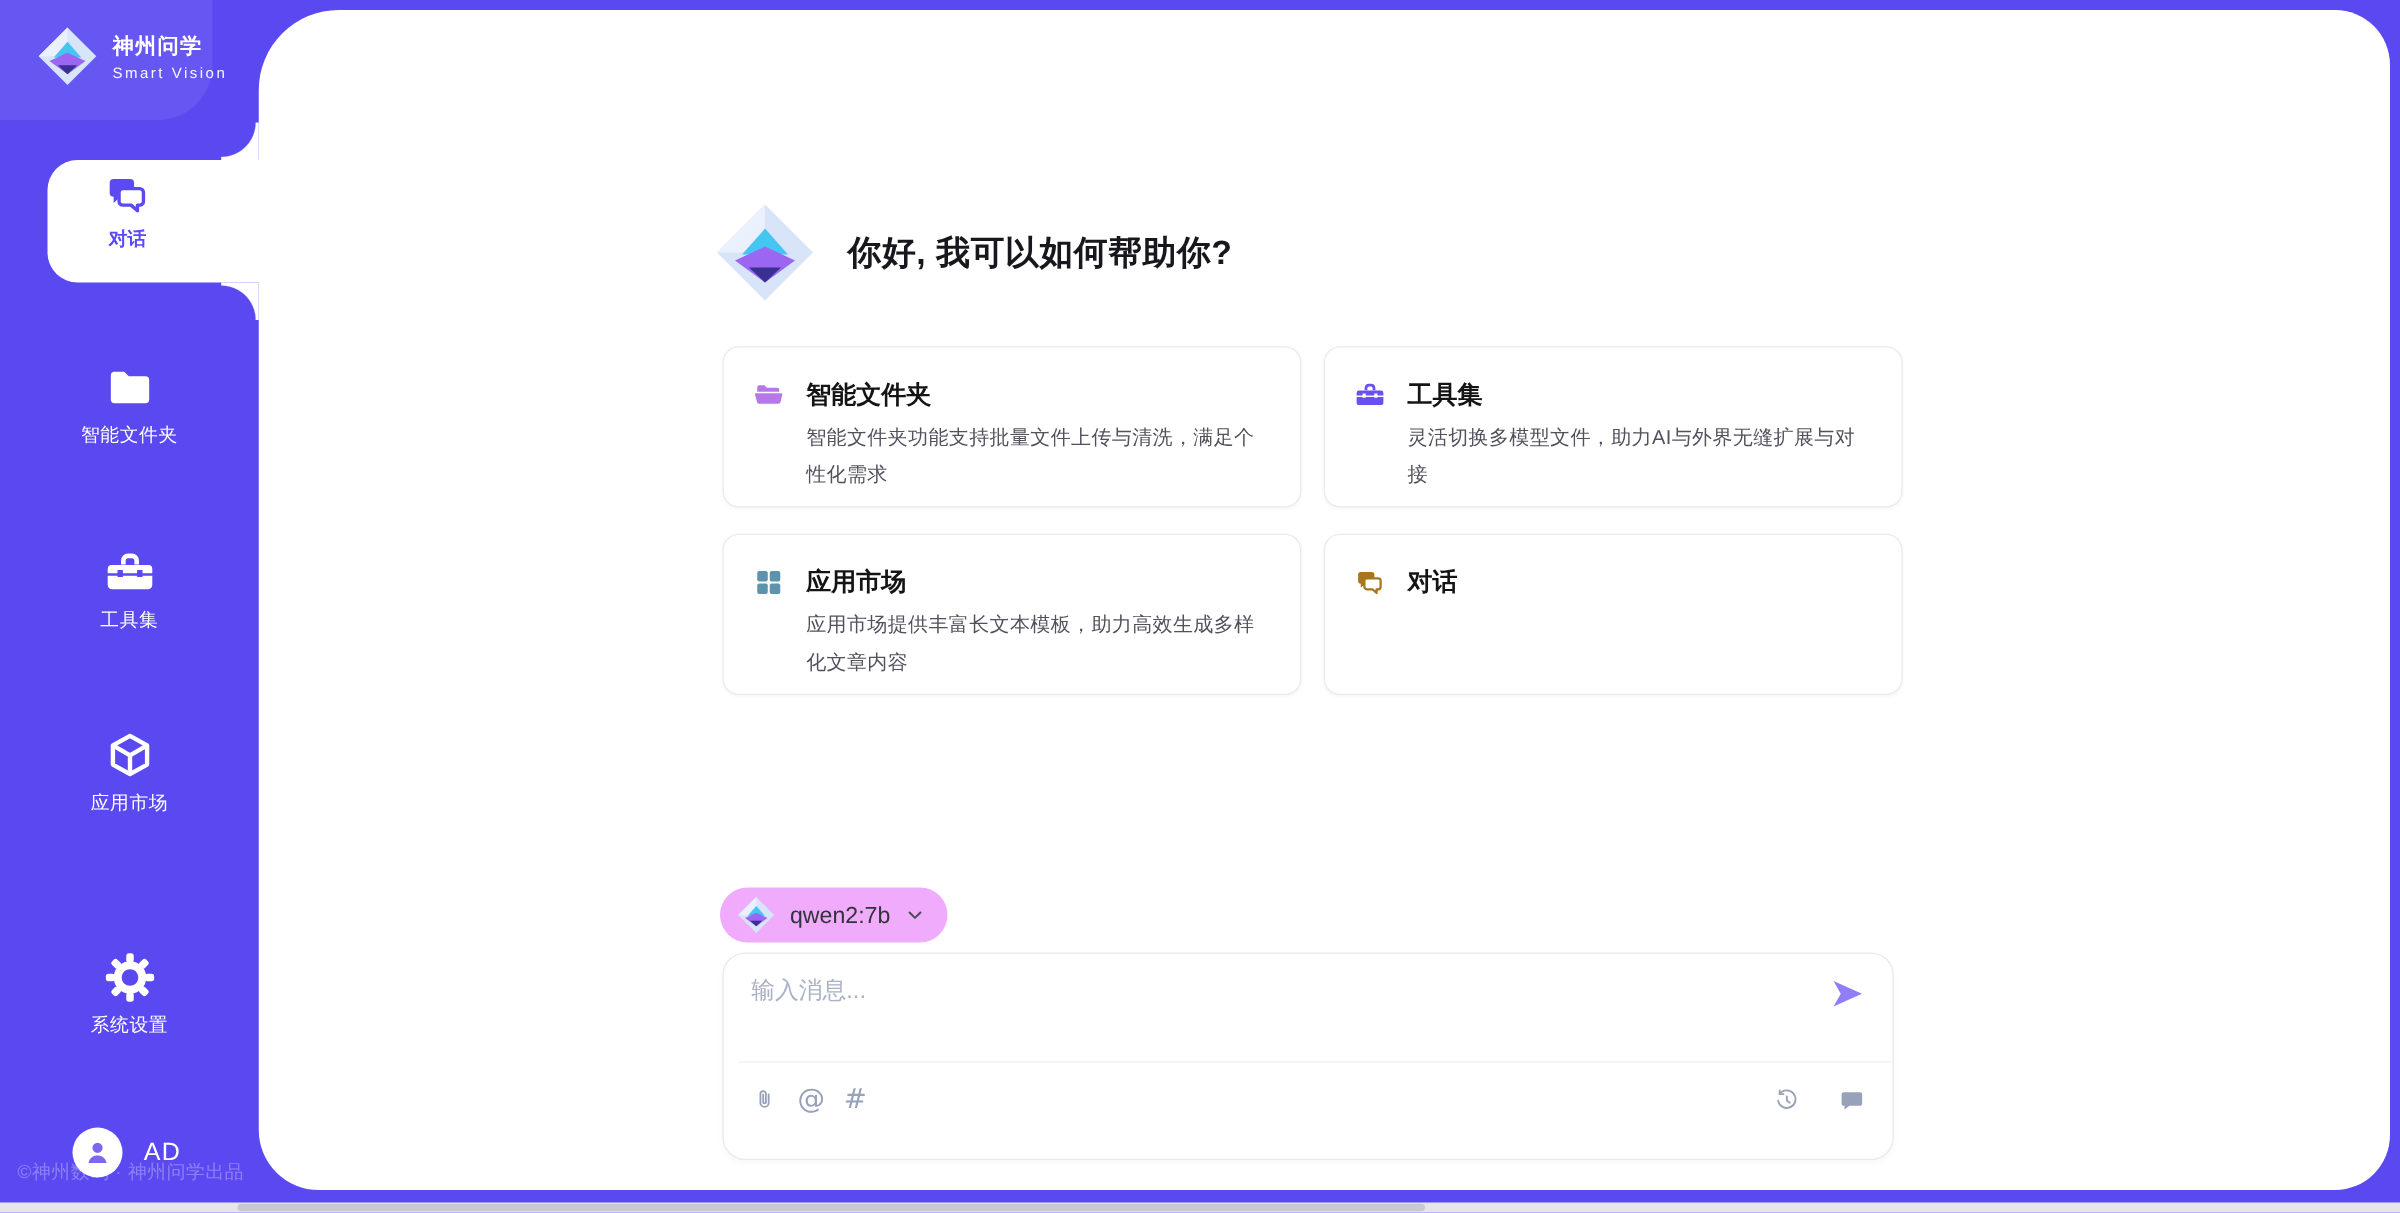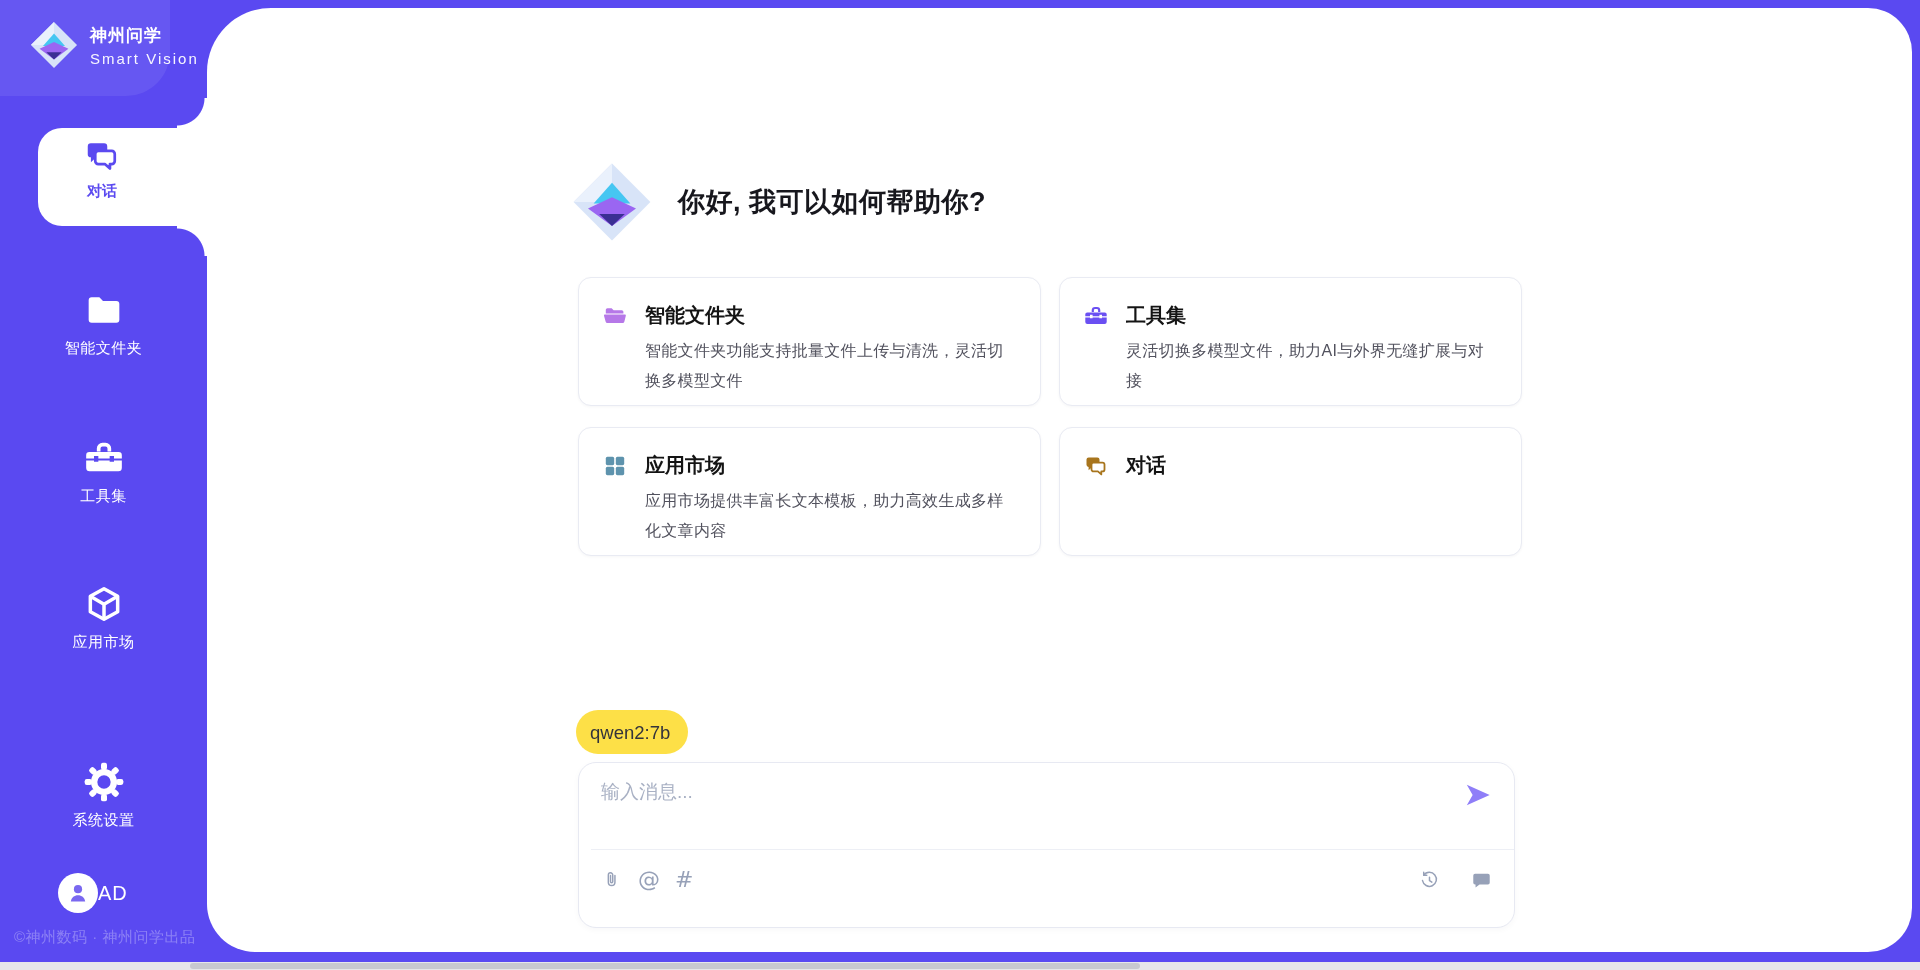--- a/index.html
+++ b/index.html
@@ -13,21 +13,21 @@
   .deco-topleft{
     position:absolute; left:0; top:0; width:170px; height:96px;
     background:rgba(255,255,255,.08);
     border-radius:0 0 44px 0;
   }
   
   .sidebar{ position:absolute; left:0; top:0; width:207px; height:970px; }
   .brand{ position:absolute; left:30px; top:20px; display:flex; align-items:center; gap:12px; }
   .brand .gem{ width:48px; height:50px; }
   .brand-name{ color:#fff; font-size:17px; font-weight:bold; letter-spacing:1px; }
-  .brand-sub{ color:rgba(255,255,255,.95); font-size:15px; letter-spacing:2px; margin-top:3px; }
+  .brand-sub{ color:rgba(255,255,255,.95); font-size:12px; letter-spacing:2px; margin-top:3px; }
   .nav-item{
     position:absolute; left:0; width:207px;
     display:flex; flex-direction:column; align-items:center; gap:9px;
     color:#fff; cursor:pointer;
   }
   .nav-item .nav-ic{ width:40px; height:40px; }
   .nav-item .nav-label{ font-size:15px; letter-spacing:.5px; }
   
   .tab-bg{
     position:absolute; left:38px; top:128px; width:172px; height:98px;
@@ -45,22 +45,22 @@
     position:absolute; left:38px; top:138px; width:172px; height:80px;
     padding-right:44px;
     display:flex; flex-direction:column; align-items:center; gap:8px;
     color:#5B4AF0; cursor:pointer;
   }
   .nav-active .nav-ic{ width:36px; height:36px; }
   .nav-active .nav-label{ font-size:15px; font-weight:600; }
   .nav-folder{ top:290px; } .nav-toolbox{ top:438px; }
   .nav-cube{ top:584px; }  .nav-gear{ top:762px; }
   .user-row{
-    position:absolute; left:58px; top:873px;
-    display:flex; align-items:center; cursor:pointer;
+    position:absolute; left:58px; top:902px;
+    display:flex; align-items:center; gap:17px; cursor:pointer;
   }
   .avatar{
     width:40px; height:40px; border-radius:50%; background:#fff;
     display:flex; align-items:center; justify-content:center; color:#7A68F0;
   }
   .avatar svg{ width:24px; height:24px; }
   .user-name{ color:#fff; font-size:20px; letter-spacing:1px; }
   .copyright{
     position:absolute; left:14px; top:928px;
     color:rgba(255,255,255,.3); font-size:15px; letter-spacing:.5px;
@@ -89,21 +89,21 @@
   .card-head{ display:flex; align-items:center; gap:18px; }
   .card-ic{ width:24px; height:24px; flex:0 0 auto; }
   .card-title{ font-size:20px; font-weight:bold; color:#141414; }
   .card-desc{
     margin:7px 0 0 42px; font-size:16px; color:#52525E; line-height:30px;
     letter-spacing:.3px;
   }
   .model-pill{
     position:absolute; left:369px; top:702px; height:44px;
     display:flex; align-items:center; gap:12px; padding:0 18px 0 14px;
-    background:#fde047; border-radius:22px; cursor:pointer;flex-direction:column;
+    background:#f0abfc; border-radius:22px; cursor:pointer;
   }
   .model-pill .gem{ width:30px; height:32px; }
   .model-name{ font-size:18.5px; color:#33333B; font-weight:500; }
   .model-pill .chev{ width:16px; height:16px; color:#4A4A55; }
   .composer{
     position:absolute; left:371px; top:754px; width:937px; height:166px;
     background:#fff; border:1px solid #E7E9F2; border-radius:18px;
     box-shadow:0 2px 6px rgba(20,20,60,.03);
   }
   .composer textarea{
@@ -288,21 +288,21 @@
   </div>
 
   <div class="cards">
     <div class="card">
       <div class="card-head">
         <svg class="card-ic" viewBox="0 0 24 24" style="color:#B678E8">
             <use href="#ic-openfolder"></use>
           </svg>
         <span class="card-title">智能文件夹</span>
       </div>
-      <div class="card-desc">智能文件夹功能支持批量文件上传与清洗，灵活切换多模型文件</div>
+      <div class="card-desc">智能文件夹功能支持批量文件上传与清洗，满足个性化需求</div>
     </div>
 
     <div class="card">
       <div class="card-head">
         <svg class="card-ic" viewBox="0 0 24 24" style="color:#6A4FF2">
             <use href="#ic-toolbox"></use>
           </svg>
         <span class="card-title">工具集</span>
       </div>
       <div class="card-desc">灵活切换多模型文件，助力AI与外界无缝扩展与对接</div>

